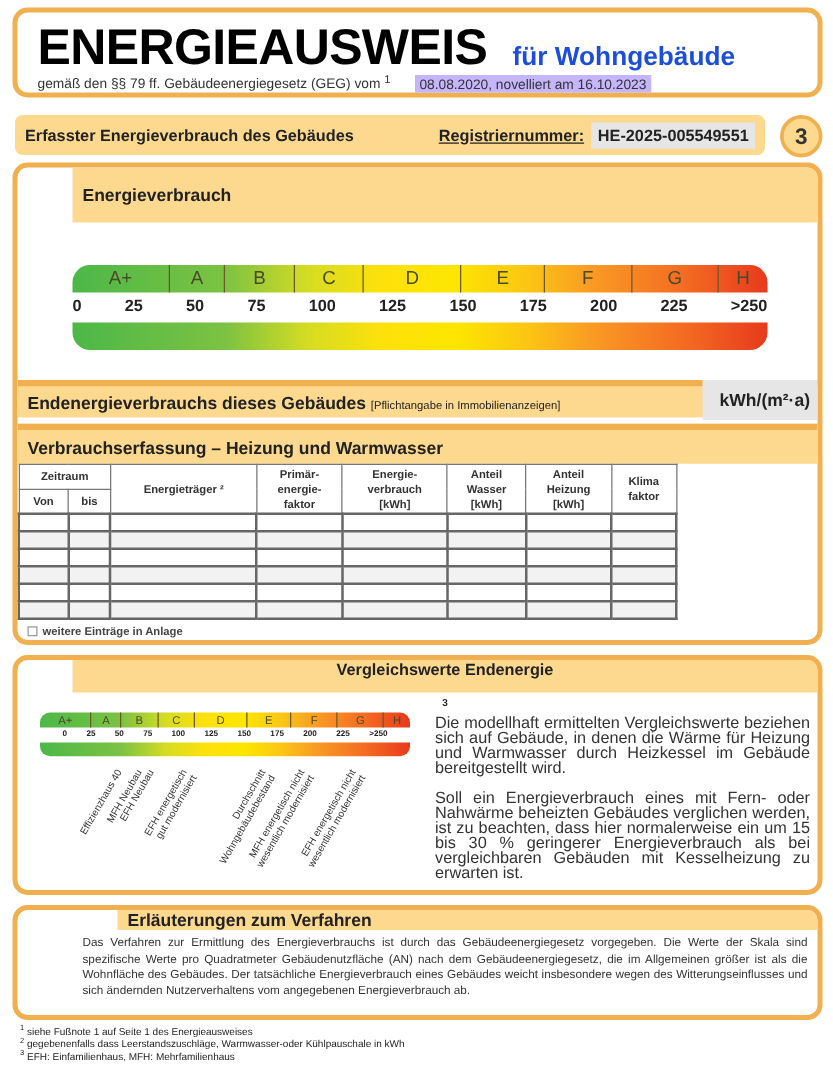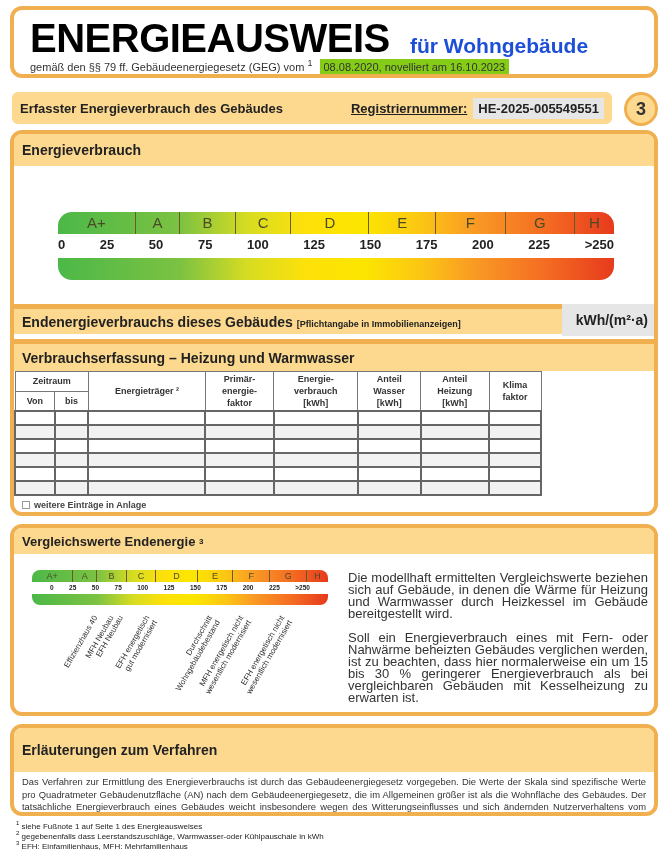--- a/index.html
+++ b/index.html
@@ -1,82 +1,82 @@
 <!DOCTYPE html>
 <html><head>
 <meta charset="utf-8">
 <style>
   * { box-sizing: border-box; margin: 0; padding: 0; }
   html, body { width: 666px; height: 852px; background: #ffffff; overflow: hidden; }
   body { font-family: "Liberation Sans", sans-serif; color: #222; position: relative; }
 
-  .box { position: absolute; border: 4px solid #f0b050; border-radius: 12px; background: #fff; overflow: hidden; }
+  .box { position: absolute; border: 4px solid #f0b050; border-radius: 12px; background: #fff; overflow: hidden; padding-left: 44px; }
   .sec-head { background: #fcd98f; color: #222; font-weight: bold; font-size: 14px; padding: 0 8px; display: flex; align-items: center; }
 
   
   #hdr { left: 10px; top: 6px; width: 648px; height: 72px; }
   #hdr .title { position: absolute; left: 16px; top: 6px; font-weight: bold; font-size: 40px; color: #000; letter-spacing: -0.5px; }
   #hdr .subtitle { position: absolute; left: 396px; top: 24px; font-size: 21px; font-weight: bold; color: #1d4ed8; }
   #hdr .law { position: absolute; left: 16px; top: 48px; font-size: 11px; color: #333; }
   #hdr .law sup { font-size: 9px; }
-  #hdr .date { background: #84cc16; padding: 2px 4px; margin-left: 4px; }
+  #hdr .date { background: #c4b5fd; padding: 2px 4px; margin-left: 16px; }
 
   
   #regbar { position: absolute; left: 12px; top: 92px; width: 600px; height: 32px; background: #fcd98f; border-radius: 6px; display: flex; align-items: center; padding: 0 8px; font-weight: bold; font-size: 13px; }
   #regbar .lbl2 { margin-left: auto; margin-right: 6px; text-decoration: underline; }
   #regbar .regnum { background: #e6e6e6; padding: 3px 5px; }
   #pagenum { position: absolute; left: 624px; top: 92px; width: 34px; height: 34px; border-radius: 50%; border: 3px solid #f0b050; background: #fcd98f; display: flex; align-items: center; justify-content: center; font-weight: bold; font-size: 18px; color: #333; }
 
   
   #energy { left: 10px; top: 130px; width: 648px; height: 386px; }
-  #energy .sec-head { height: 32px; }
+  #energy .sec-head { height: 44px; }
   .co2 { position: absolute; top: 42px; right: 8px; font-size: 12px; font-weight: bold; display: flex; align-items: center; }
   .co2 .val { display: inline-block; width: 34px; height: 12px; background: #e6e6e6; margin: 0 8px; }
 
   .scale { position: absolute; }
   .scale .band { position: absolute; left: 0; right: 0; border-radius: 14px 14px 0 0; background: linear-gradient(to right, #4cb848 0%, #7cc242 22%, #d6dc22 34%, #ffe10a 45%, #fce600 55%, #fcc713 65%, #f99a24 75%, #f46b22 88%, #e73a1d 100%); display: flex; }
   .scale .band2 { position: absolute; left: 0; right: 0; border-radius: 0 0 14px 14px; background: linear-gradient(to right, #4cb848 0%, #7cc242 22%, #d6dc22 34%, #ffe10a 45%, #fce600 55%, #fcc713 65%, #f99a24 75%, #f46b22 88%, #e73a1d 100%); }
   .scale .cls { text-align: center; color: #4a4a2a; border-right: 1px solid #6a5a2a; }
   .scale .cls:last-child { border-right: none; }
   .scale .ticks { position: absolute; left: 0; right: 0; display: flex; justify-content: space-between; font-weight: bold; color: #222; }
 
   #scale1 { left: 44px; top: 78px; width: 556px; height: 70px; }
   #scale1 .band { top: 0; height: 22px; font-size: 15px; line-height: 22px; }
   #scale1 .ticks { top: 25px; font-size: 13px; }
   #scale1 .band2 { top: 46px; height: 22px; }
 
   #endline { position: absolute; left: 0; top: 170px; width: 640px; height: 30px; background: #fcd98f; border-top: 5px solid #f0b050; }
   #endline .txt { position: absolute; left: 8px; top: 5px; font-size: 14px; font-weight: bold; }
-  #endline .note { font-size: 9px; font-weight: bold; text-align: center; }
+  #endline .note { font-size: 9px; font-weight: normal; text-align: center; }
   #endline .unit { position: absolute; right: 0; top: -5px; height: 32px; width: 92px; background: #e6e6e6; font-weight: bold; font-size: 14px; display: flex; align-items: center; justify-content: flex-end; padding-right: 6px; }
 
   #verbhead { position: absolute; left: 0; top: 205px; width: 640px; height: 32px; background: #fcd98f; border-top: 5px solid #f0b050; display: flex; align-items: center; padding-left: 8px; font-weight: bold; font-size: 14px; }
 
   table.vt { position: absolute; left: 0; top: 237px; width: 528px; border-collapse: collapse; font-size: 9px; color: #333; }
   table.vt th { font-weight: bold; border: 1px solid #777; text-align: center; padding: 1px 2px; background: #fff; line-height: 12px; }
   table.vt td { border: 2px solid #666; height: 14px; }
   table.vt tr.alt td { background: #f2f2f2; }
   .anlage { position: absolute; left: 8px; top: 366px; font-size: 9px; color: #444; display: flex; align-items: center; font-weight: bold; }
   .anlage .cb { width: 8px; height: 8px; border: 1px solid #999; margin-right: 4px; display: inline-block; }
 
   
   #cmp { left: 10px; top: 524px; width: 648px; height: 192px; }
-  #cmp .sec-head { height: 26px; font-size: 13px; }
+  #cmp .sec-head { height: 26px; font-size: 13px; flex-direction: column; }
   #cmp .sec-head sup { font-size: 8px; }
   #scale2 { left: 18px; top: 42px; width: 296px; height: 36px; }
   #scale2 .band { top: 0; height: 12px; font-size: 9px; line-height: 12px; border-radius: 8px 8px 0 0; }
   #scale2 .ticks { top: 14px; font-size: 6.5px; padding: 0 18px; }
   #scale2 .band2 { top: 24px; height: 11px; border-radius: 0 0 8px 8px; }
   .rot { position: absolute; font-size: 8px; color: #333; transform-origin: right top; transform: rotate(-60deg); white-space: nowrap; text-align: right; line-height: 9px; }
   #cmp .explain { position: absolute; left: 334px; top: 44px; width: 300px; font-size: 13px; line-height: 12px; text-align: justify; color: #333; }
   #cmp .explain p { margin-bottom: 12px; }
 
   
   #erl { left: 10px; top: 724px; width: 648px; height: 92px; }
-  #erl .sec-head { height: 44px; font-size: 14px; }
+  #erl .sec-head { height: 16px; font-size: 14px; margin-left: 36px; }
   #erl .body { padding: 4px 8px; font-size: 9.4px; line-height: 12.5px; text-align: justify; color: #333; }
 
   .foot { position: absolute; left: 16px; font-size: 8px; color: #222; line-height: 10px; }
   .foot sup { font-size: 6px; }
 </style>
 </head>
 <body>
 
 <div class="box" id="hdr">
   <div class="title">ENERGIEAUSWEIS</div>

